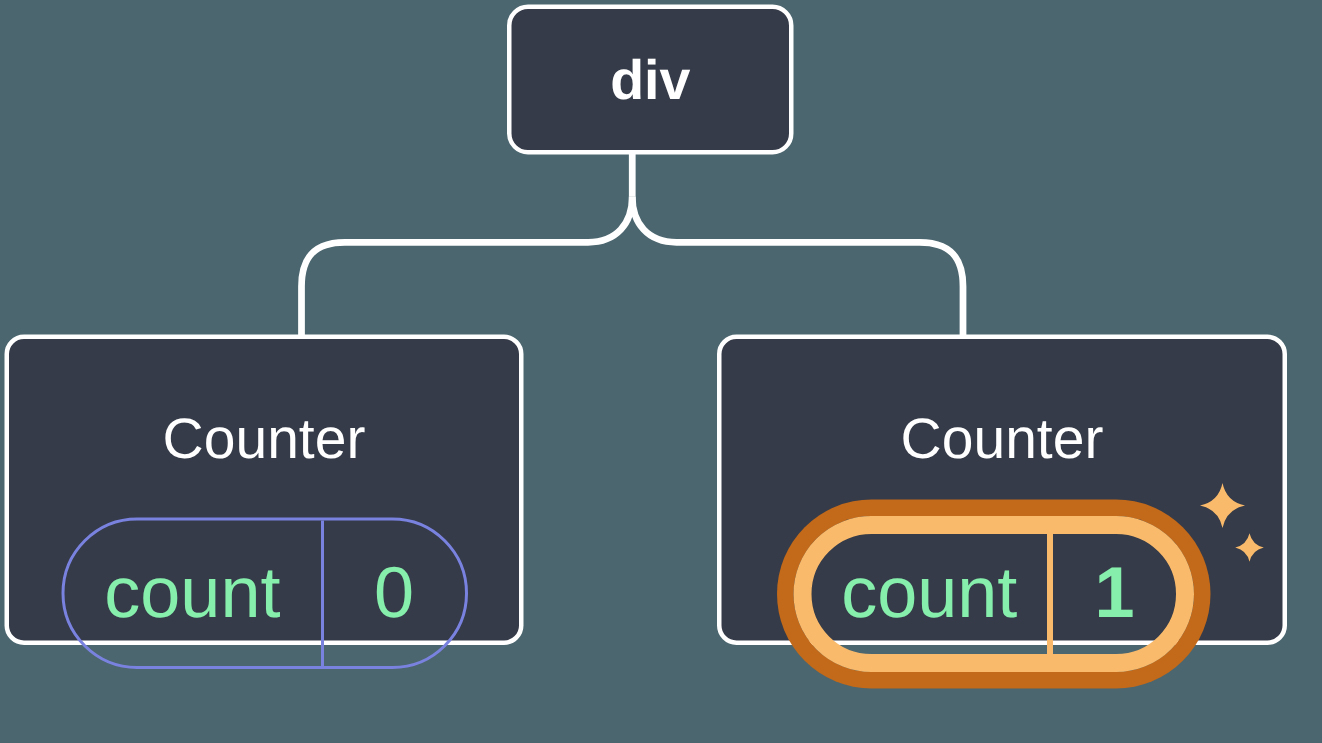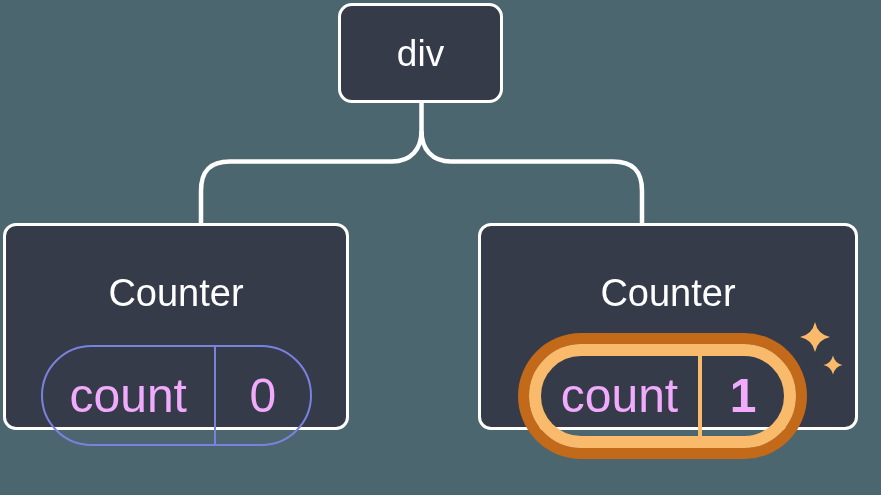--- a/index.html
+++ b/index.html
@@ -13,29 +13,30 @@
     height: 495px;
     background: #4b666f;
     overflow: hidden;
     font-family: "Liberation Sans", sans-serif;
   }
   
   .root-node {
     position: absolute;
     left: 338px;
     top: 3px;
-    width: 165px;
+    width: 191px;
     height: 100px;
     box-sizing: border-box;
     background: #353b48;
     border: 3.5px solid #ffffff;
     border-radius: 14px;
     display: flex;
     align-items: center;
     justify-content: center;
+    font-weight: bold;
   }
   .root-node .label {
     color: #ffffff;
     font-size: 37px;
     line-height: 1;
   }
   
   .connector {
     position: absolute;
     left: 0;
@@ -100,21 +101,21 @@
     box-sizing: border-box;
     border-right: 4px solid #f9ba6b;
   }
   .seg {
     display: flex;
     align-items: center;
     justify-content: center;
   }
   .seg.val { flex: 1; }
   .pill .seg span {
-    color: #f0abfc;
+    color: #86efac;
     font-size: 48px;
     line-height: 1;
   }
   .pill .seg.val .bold { font-weight: bold; }
   
   .sparkles {
     position: absolute;
     left: 316px;
     top: 93px;
     width: 48px;

